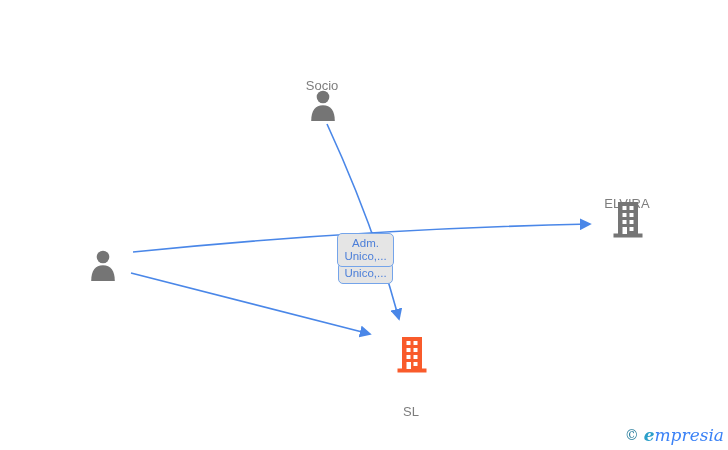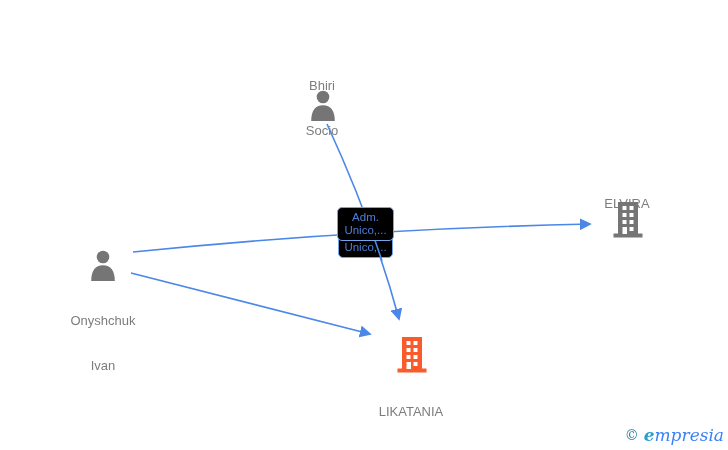--- a/index.html
+++ b/index.html
@@ -16,24 +16,24 @@
     position:absolute;width:140px;text-align:center;color:#7d7d7d;
     font-size:13px;line-height:15px;z-index:5;white-space:pre;
   }
   .node-label div{white-space:pre;}
 
   
   .node-icon{position:absolute;z-index:5;}
 
   
   .edge-box{
-    position:absolute;box-sizing:border-box;background:#000000;
+    position:absolute;box-sizing:border-box;background:#e5e5e5;
     border:1px solid #74a4ea;border-radius:5px;
     color:#4c7fd9;font-size:11.5px;line-height:13px;text-align:center;
-    display:flex;flex-direction:column;justify-content:center;align-items:center;
+    display:flex;flex-direction:column;justify-content:center;align-items:center;margin-top:26px;
   }
   .box-adm{left:337px;top:207px;width:57px;height:34px;z-index:4;}
   .box-unico{left:338px;top:236px;width:55px;height:22px;z-index:2;}
   .box-socio{left:233px;top:287px;width:45px;height:34px;z-index:2;}
 
   
   .watermark{
     position:absolute;right:4px;top:423px;height:24px;z-index:6;
     display:flex;align-items:center;
     font-family:"DejaVu Serif",serif;font-style:italic;font-size:17px;
@@ -66,36 +66,31 @@
     <path d="M372,232 Q377,246 382,261" fill="none" stroke="#4a87e8" stroke-width="1.6"></path>
   </svg>
 
   <div class="edge-box box-adm">
     <div>Adm.</div>
     <div>Unico,...</div>
   </div>
 
 
   <div class="node-label" style="left:252px;top:48px;">
-    <div>Bhiri</div>
     <div>Socio</div>
   </div>
   <svg class="node-icon" style="left:308px;top:90px;" width="30" height="31" viewBox="0 0 30 31">
     <circle cx="15" cy="7" r="6.3" fill="#757575"></circle>
     <path d="M15 15.2 C7.2 15.2 3.2 20.5 3.2 31 L26.8 31 C26.8 20.5 22.8 15.2 15 15.2 Z" fill="#757575"></path>
   </svg>
 
   <svg class="node-icon" style="left:88px;top:250px;" width="30" height="31" viewBox="0 0 30 31">
     <circle cx="15" cy="7" r="6.3" fill="#757575"></circle>
     <path d="M15 15.2 C7.2 15.2 3.2 20.5 3.2 31 L26.8 31 C26.8 20.5 22.8 15.2 15 15.2 Z" fill="#757575"></path>
   </svg>
-  <div class="node-label" style="left:33px;top:283px;">
-    <div>Onyshchuk</div>
-    <div>Ivan</div>
-  </div>
 
   <div class="node-label" style="left:557px;top:166px;">
     <div>ELVIRA</div>
   </div>
   <svg class="node-icon" style="left:612px;top:202px;" width="32" height="36" viewBox="0 0 32 36">
     <rect x="1.5" y="31.5" width="29" height="4" fill="#757575"></rect>
     <rect x="6" y="0" width="20" height="32" fill="#757575"></rect>
     <rect x="10.5" y="4" width="4" height="4" fill="#ffffff"></rect>
     <rect x="17.5" y="4" width="4" height="4" fill="#ffffff"></rect>
     <rect x="10.5" y="11" width="4" height="4" fill="#ffffff"></rect>
@@ -112,21 +107,20 @@
     <rect x="10.5" y="4" width="4" height="4" fill="#ffffff"></rect>
     <rect x="17.5" y="4" width="4" height="4" fill="#ffffff"></rect>
     <rect x="10.5" y="11" width="4" height="4" fill="#ffffff"></rect>
     <rect x="17.5" y="11" width="4" height="4" fill="#ffffff"></rect>
     <rect x="10.5" y="18" width="4" height="4" fill="#ffffff"></rect>
     <rect x="17.5" y="18" width="4" height="4" fill="#ffffff"></rect>
     <rect x="17.5" y="25" width="4" height="4" fill="#ffffff"></rect>
     <rect x="10.5" y="25" width="4.5" height="7" fill="#ffffff"></rect>
   </svg>
   <div class="node-label" style="left:341px;top:374px;">
-    <div>LIKATANIA</div>
     <div>SL</div>
   </div>
 
   <div class="watermark">
     <span class="copy">©</span>
     <span class="brand-e">e</span>
     <span class="brand-rest">mpresia</span>
   </div>
 
 </div>

